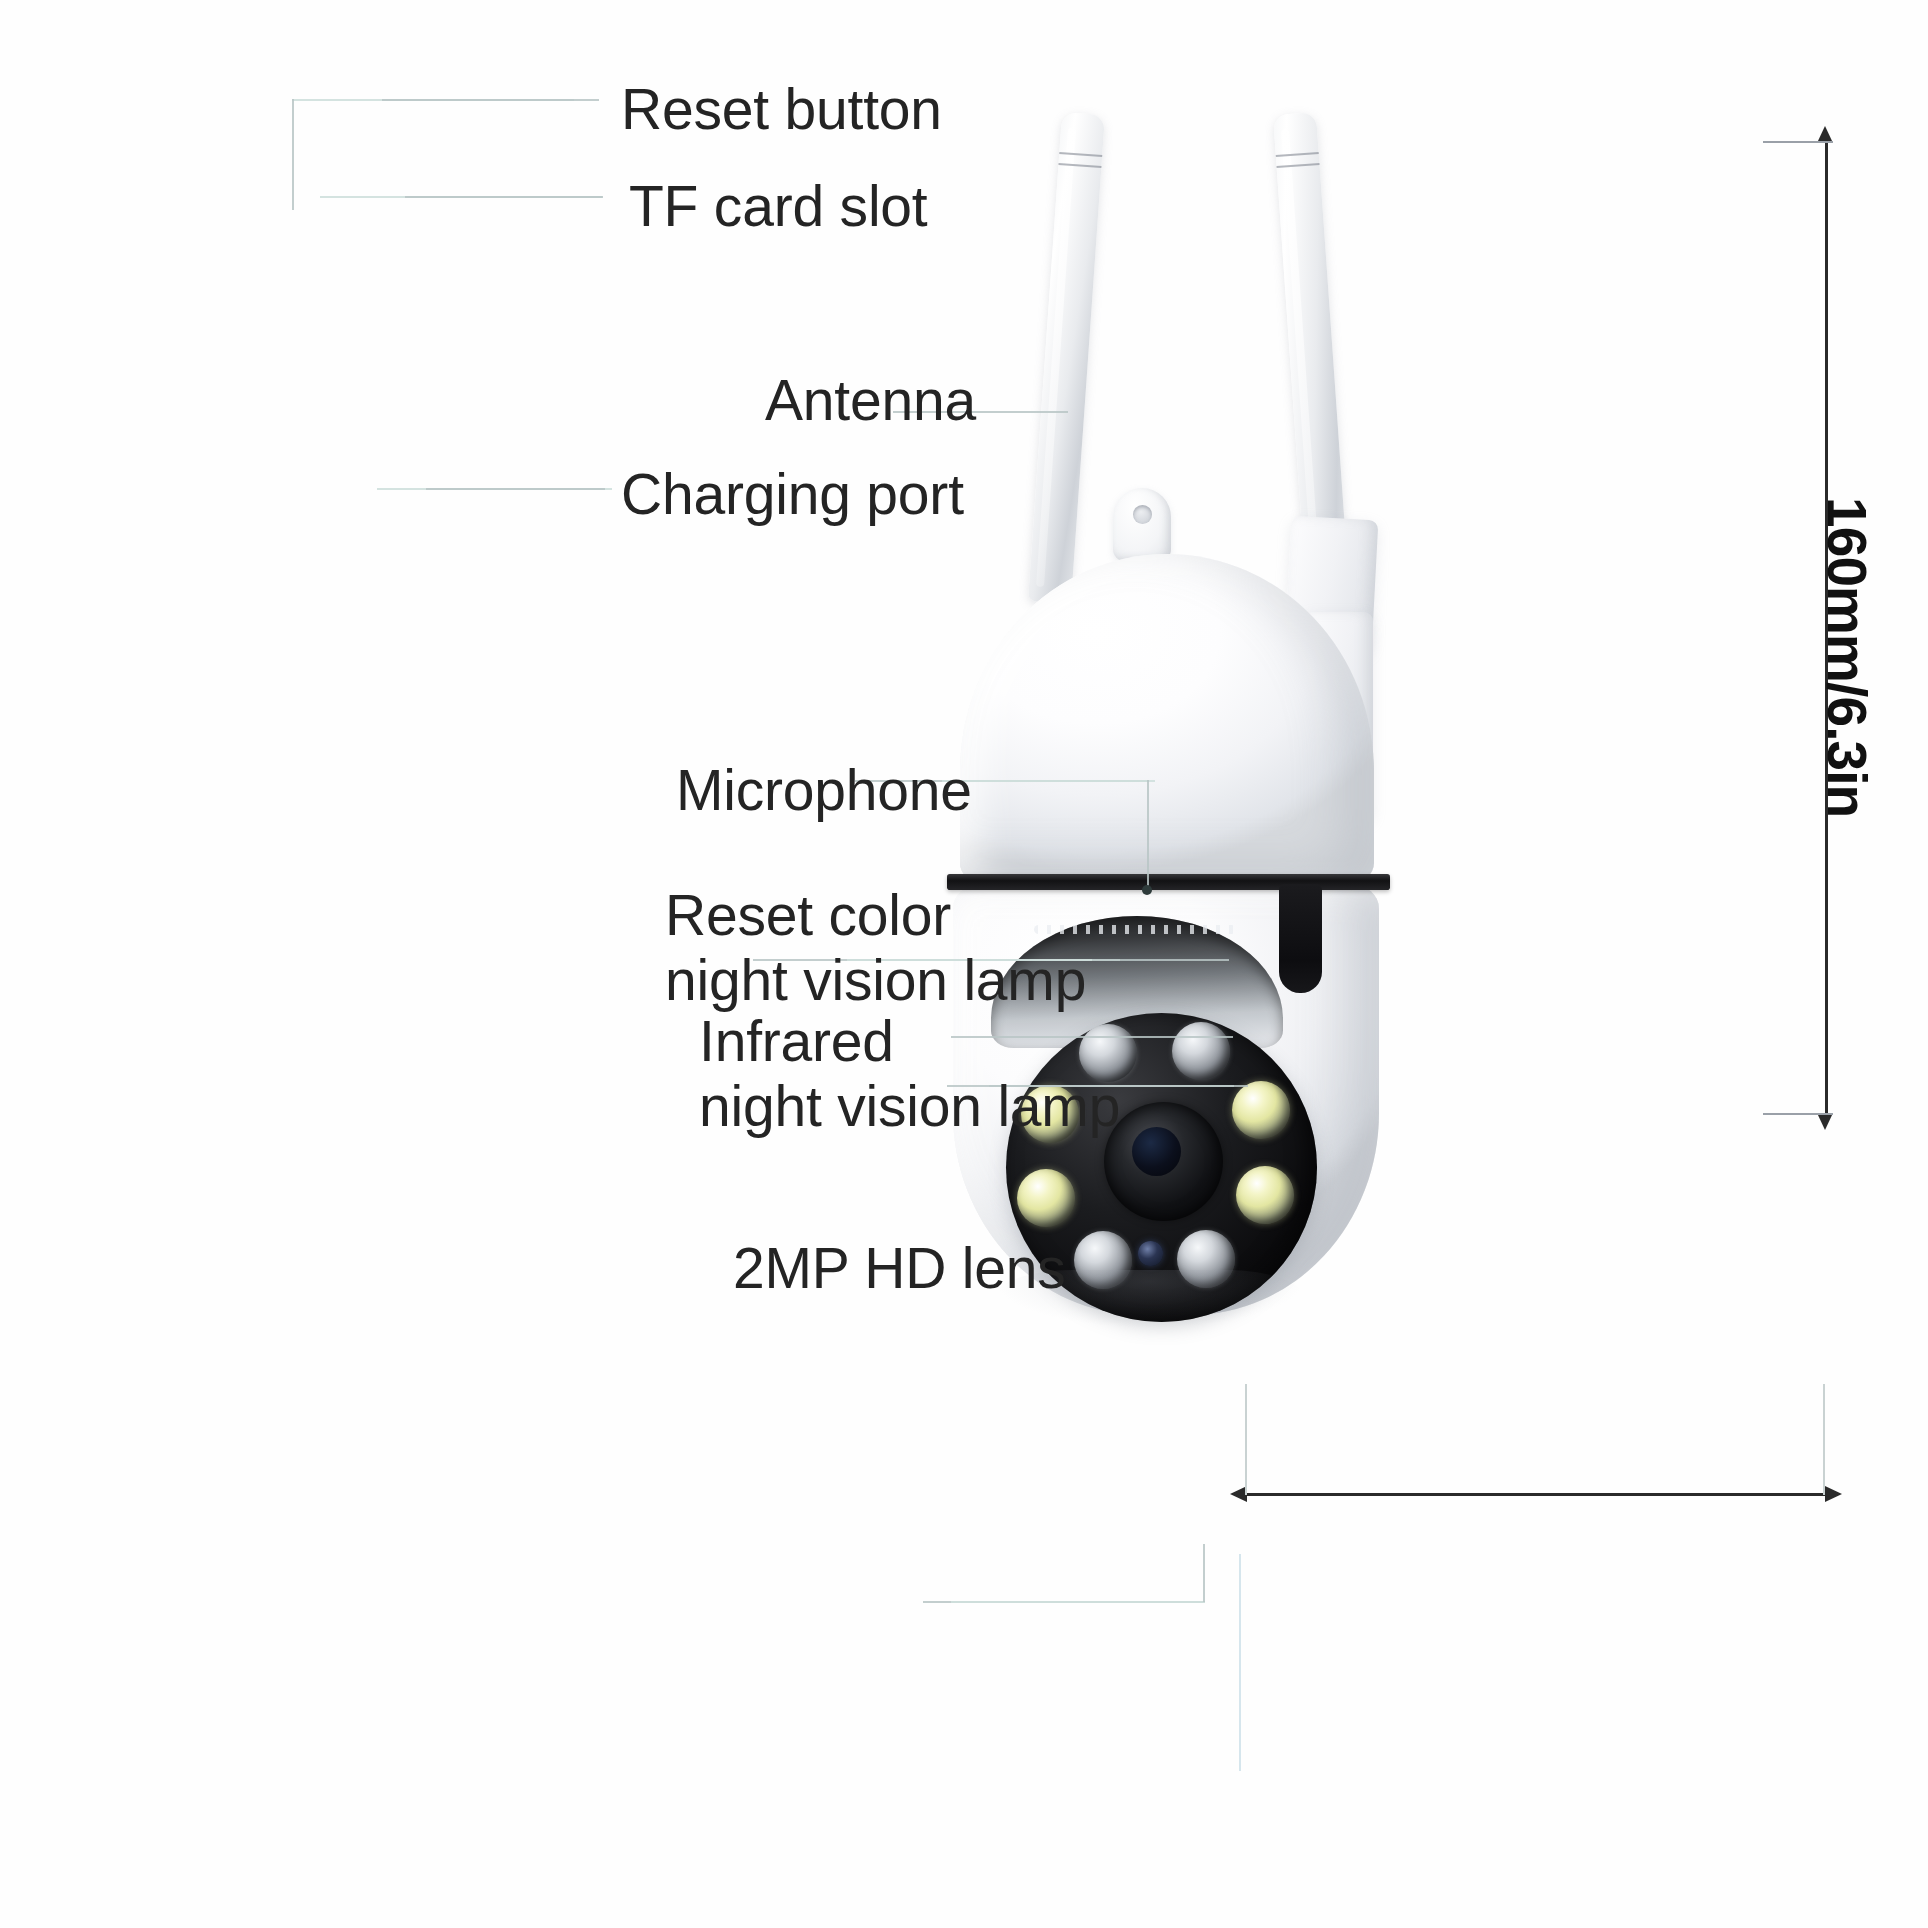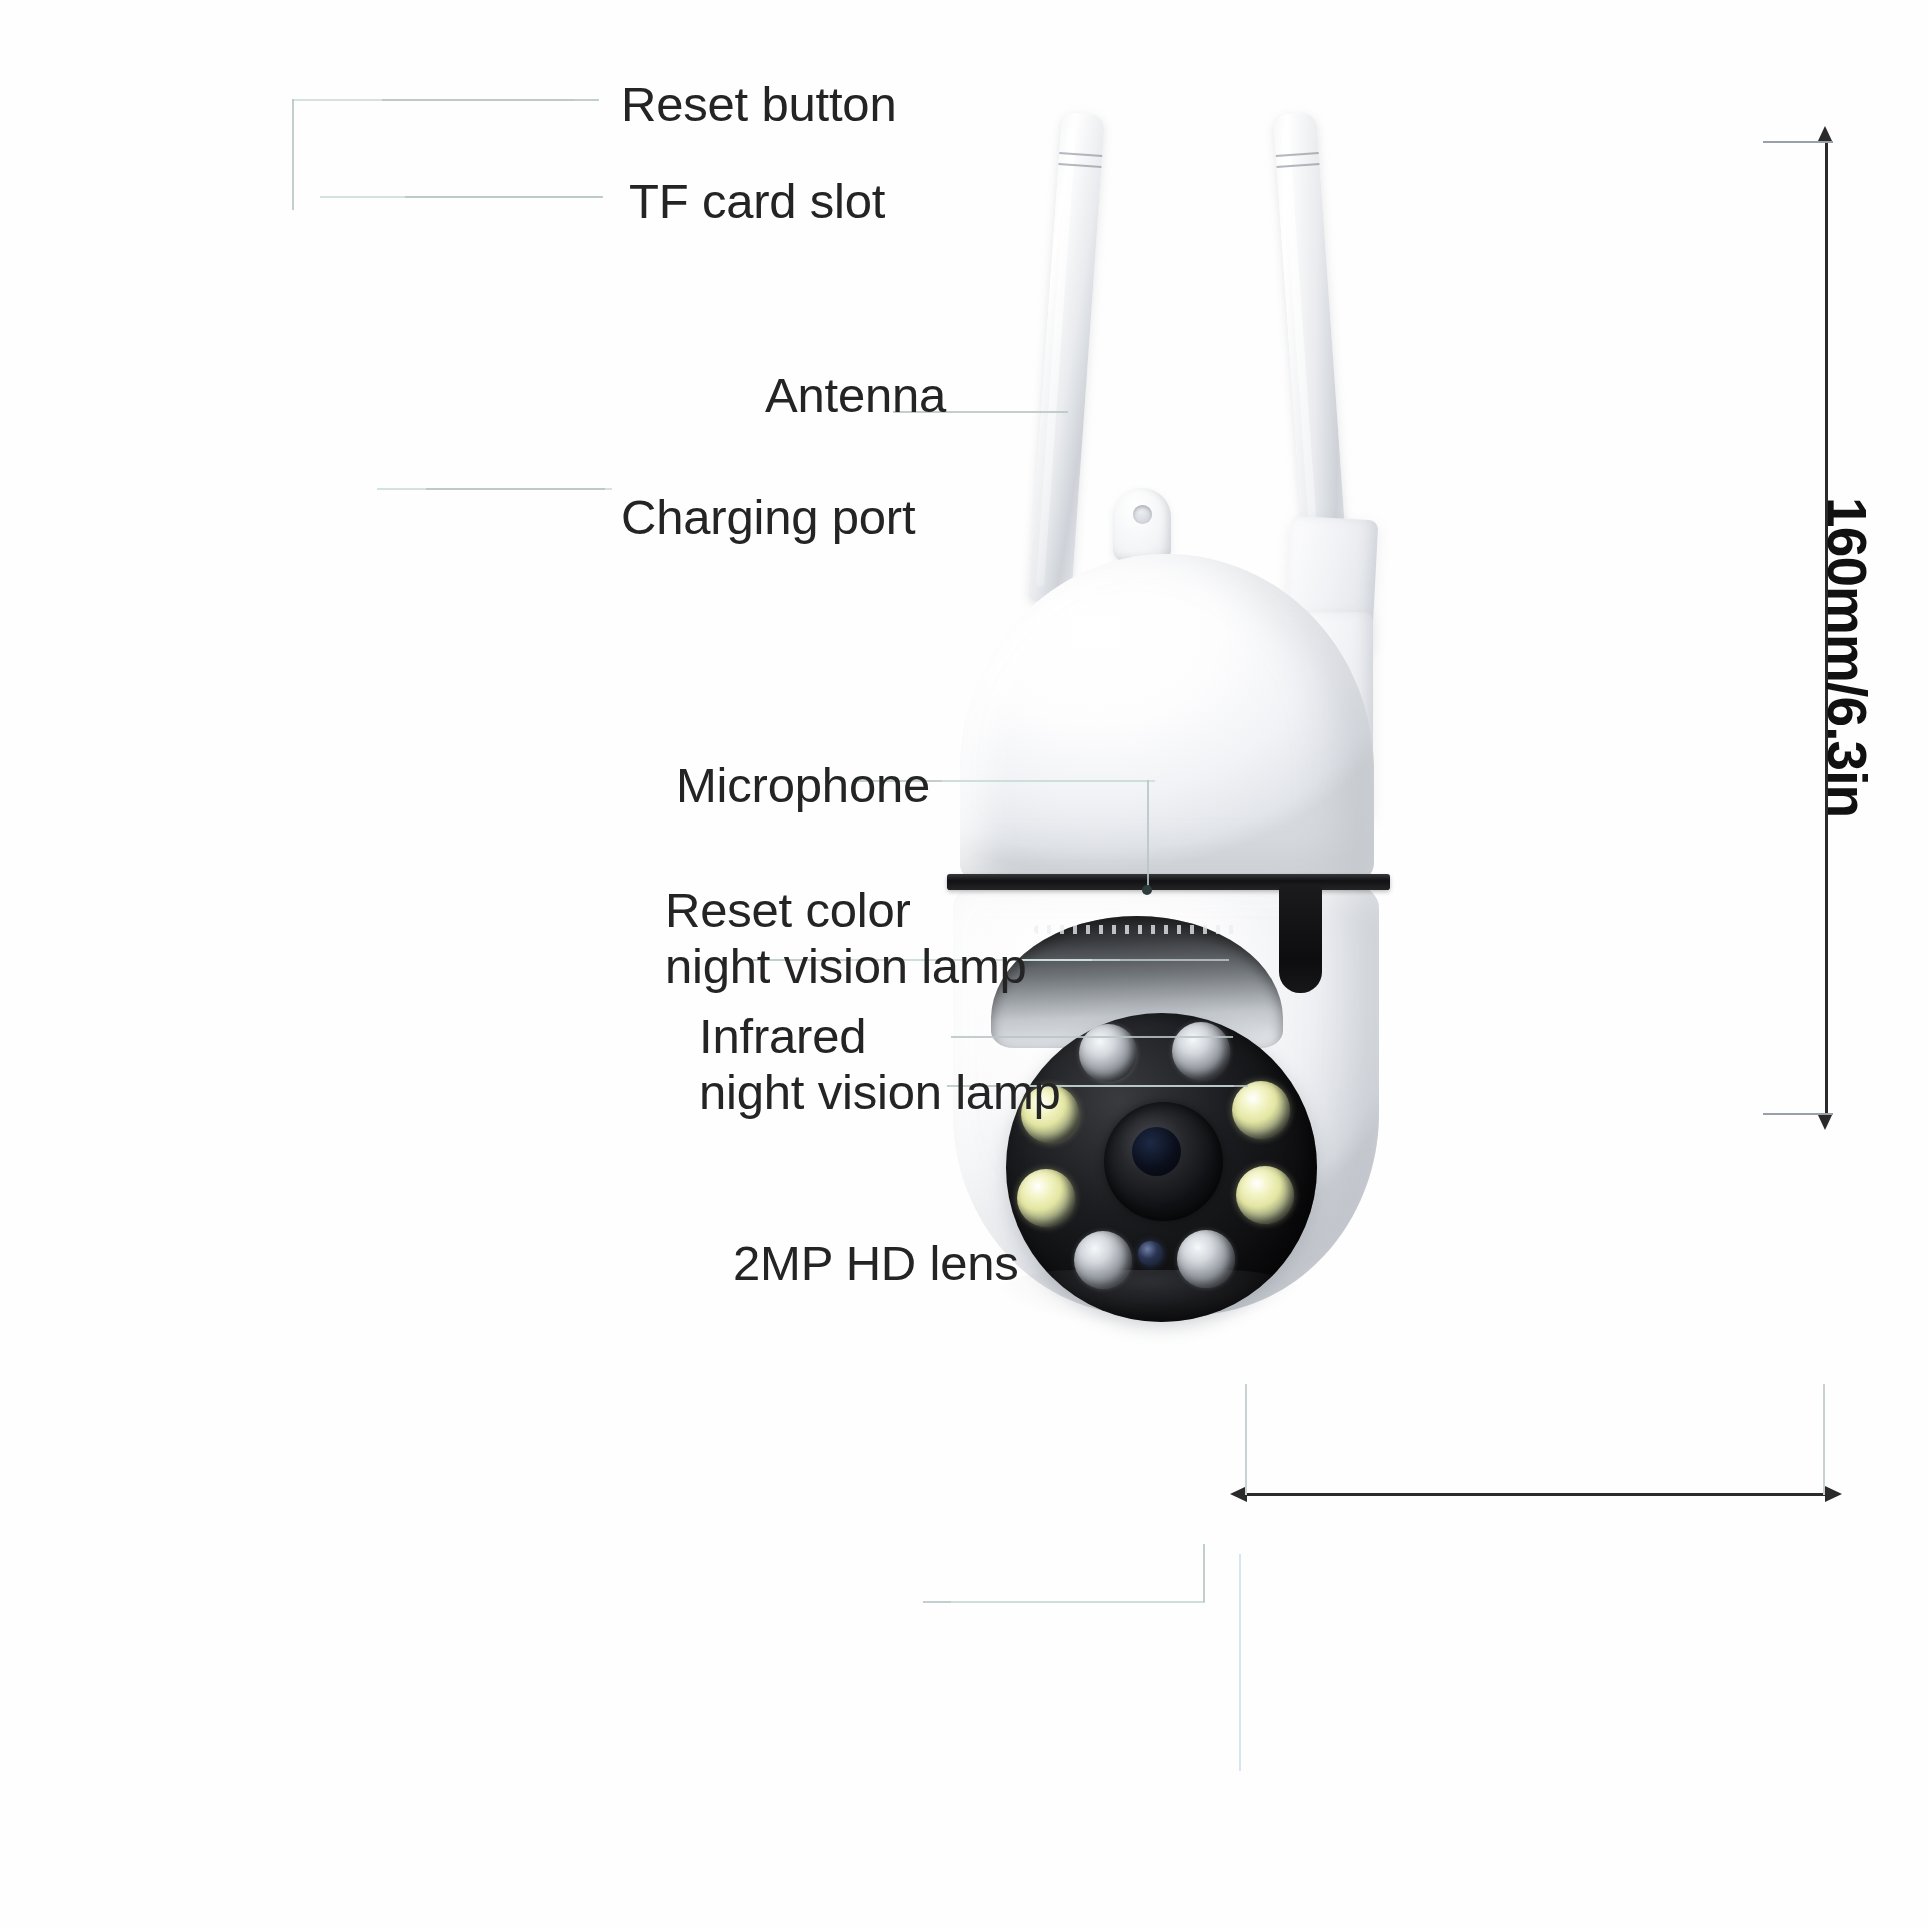--- a/index.html
+++ b/index.html
@@ -1,21 +1,21 @@
 <!DOCTYPE html>
 <html style="font-size:15px"><head>
 <meta charset="utf-8">
 <style>
   html,body{margin:0;padding:0;background:#ffffff;}
   body{width:1928px;height:1928px;overflow:hidden;
        font-family:"Liberation Sans","DejaVu Sans",sans-serif;color:#1b1b1b;}
   #stage{position:relative;width:1928px;height:1928px;background:#fefefe;}
 
   
-  .callout{position:absolute;font-size:49px;line-height:1.14;color:#242424;
+  .callout{position:absolute;font-size:57px;line-height:1.14;color:#242424;
            letter-spacing:-0.2px;white-space:pre-line;font-weight:400;}
   .lead{position:absolute;background:#b9c6c6;height:1.9px;opacity:.85;}
   .lead.v{width:1.9px;height:auto;}
   .leadsoft{position:absolute;background:#cfe0dd;height:1.9px;opacity:.9;}
 
   
   .dimtext-v{position:absolute;font-size:55px;font-weight:700;color:#111;
              transform:rotate(90deg);transform-origin:left top;white-space:nowrap;
              letter-spacing:-0.9px;}
   .dimtext-h{position:absolute;font-size:55px;font-weight:700;color:#111;
@@ -224,21 +224,21 @@
 
   <div class="lead" style="left:923px;top:1601px;width:282px;"></div>
   <div class="leadsoft" style="left:951px;top:1601px;width:254px;"></div>
   <div class="lead v" style="left:1203px;top:1544px;height:58px;width:1.9px;"></div>
 
   <div class="lead v" style="left:1239px;top:1554px;height:217px;width:1.9px;background:#cfe2ea;"></div>
 
   <div class="callout" style="left:621px;top:77px;">Reset button</div>
   <div class="callout" style="left:621px;top:174px;margin-left:8px;">TF card slot</div>
   <div class="callout" style="left:765px;top:368px;">Antenna</div>
-  <div class="callout" style="left:621px;top:490px;">Charging port</div>
+  <div class="callout" style="left:621px;top:462px;">Charging port</div>
   <div class="callout" style="left:676px;top:758px;">Microphone</div>
   <div class="callout" style="left:665px;top:883px;">Reset color
 night vision lamp</div>
   <div class="callout" style="left:699px;top:1009px;">Infrared
 night vision lamp</div>
   <div class="callout" style="left:733px;top:1236px;">2MP HD lens</div>
 
   <div class="dimline-v" style="left:1825px;top:141px;height:972px;"></div>
   <div class="arrow up" style="left:1817px;top:126px;"></div>
   <div class="arrow down" style="left:1817px;top:1113px;"></div>

